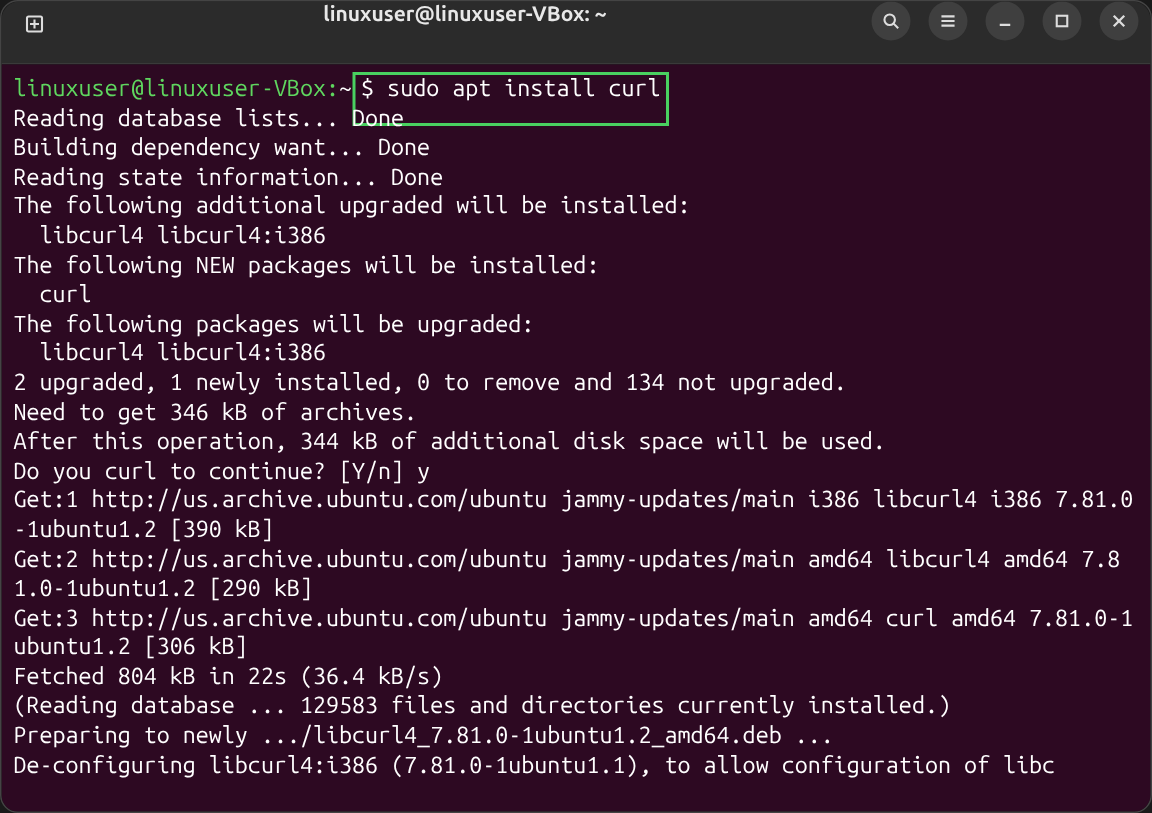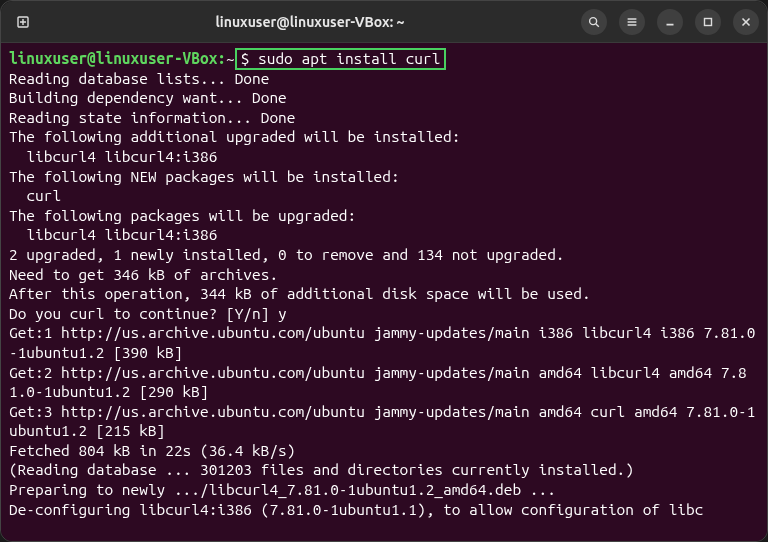--- a/index.html
+++ b/index.html
@@ -9,21 +9,21 @@
       background: #1a1a1a;
       font-family: "Ubuntu Mono", "DejaVu Sans Mono", monospace;
       overflow: hidden;
       border-radius: 12px;
       border: 1px solid #444;
     }
     .titlebar {
       height: 42px;
       background: #2b2b2b;
       display: flex;
-      align-items: center;
+      align-items: flex-start;
       padding: 0 8px;
       border-bottom: 1px solid #3a3a3a;
       border-radius: 12px 12px 0 0;
     }
     .tb-left { display: flex; align-items: center; }
     .tb-center {
       flex: 1;
       text-align: center;
       color: #e8e8e8;
       font-family: Ubuntu, sans-serif;
@@ -58,25 +58,25 @@
       background: #2d0922;
       height: calc(100% - 42px);
       padding: 6px 8px;
       color: #ffffff;
       font-size: 15.5px;
       line-height: 1.265;
       overflow: hidden;
       white-space: pre-wrap;
       word-break: break-all;
     }
-    .prompt-user { color: #5fd75f; font-weight: bold; margin-top: 40px; }
+    .prompt-user { color: #5fd75f; font-weight: normal; margin-top: 40px; }
     .prompt-sep { color: #ffffff; }
     .cmd-box {
       border: 2px solid #49d060;
-      padding: 0 4px 1px 4px;
+      padding: 0 4px 15px 4px;
       display: inline;
     }
     .cmd-text { color: #ffffff; }
   </style>
 </head>
 <body>
 
 <div class="titlebar">
   <div class="tb-left">
     <div class="tb-newtab">
@@ -129,17 +129,17 @@
 <span>The following NEW packages will be installed:</span>
 <span>  curl</span>
 <span>The following packages will be upgraded:</span>
 <span>  libcurl4 libcurl4:i386</span>
 <span>2 upgraded, 1 newly installed, 0 to remove and 134 not upgraded.</span>
 <span>Need to get 346 kB of archives.</span>
 <span>After this operation, 344 kB of additional disk space will be used.</span>
 <span>Do you curl to continue? [Y/n] y</span>
 <span>Get:1 http://us.archive.ubuntu.com/ubuntu jammy-updates/main i386 libcurl4 i386 7.81.0-1ubuntu1.2 [390 kB]</span>
 <span>Get:2 http://us.archive.ubuntu.com/ubuntu jammy-updates/main amd64 libcurl4 amd64 7.81.0-1ubuntu1.2 [290 kB]</span>
-<span>Get:3 http://us.archive.ubuntu.com/ubuntu jammy-updates/main amd64 curl amd64 7.81.0-1ubuntu1.2 [215 kB]</span>
+<span>Get:3 http://us.archive.ubuntu.com/ubuntu jammy-updates/main amd64 curl amd64 7.81.0-1ubuntu1.2 [306 kB]</span>
 <span>Fetched 804 kB in 22s (36.4 kB/s)</span>
-<span>(Reading database ... 301203 files and directories currently installed.)</span>
+<span>(Reading database ... 129583 files and directories currently installed.)</span>
 <span>Preparing to newly .../libcurl4_7.81.0-1ubuntu1.2_amd64.deb ...</span>
 <span>De-configuring libcurl4:i386 (7.81.0-1ubuntu1.1), to allow configuration of libc</span></div>
 
 </body></html>

